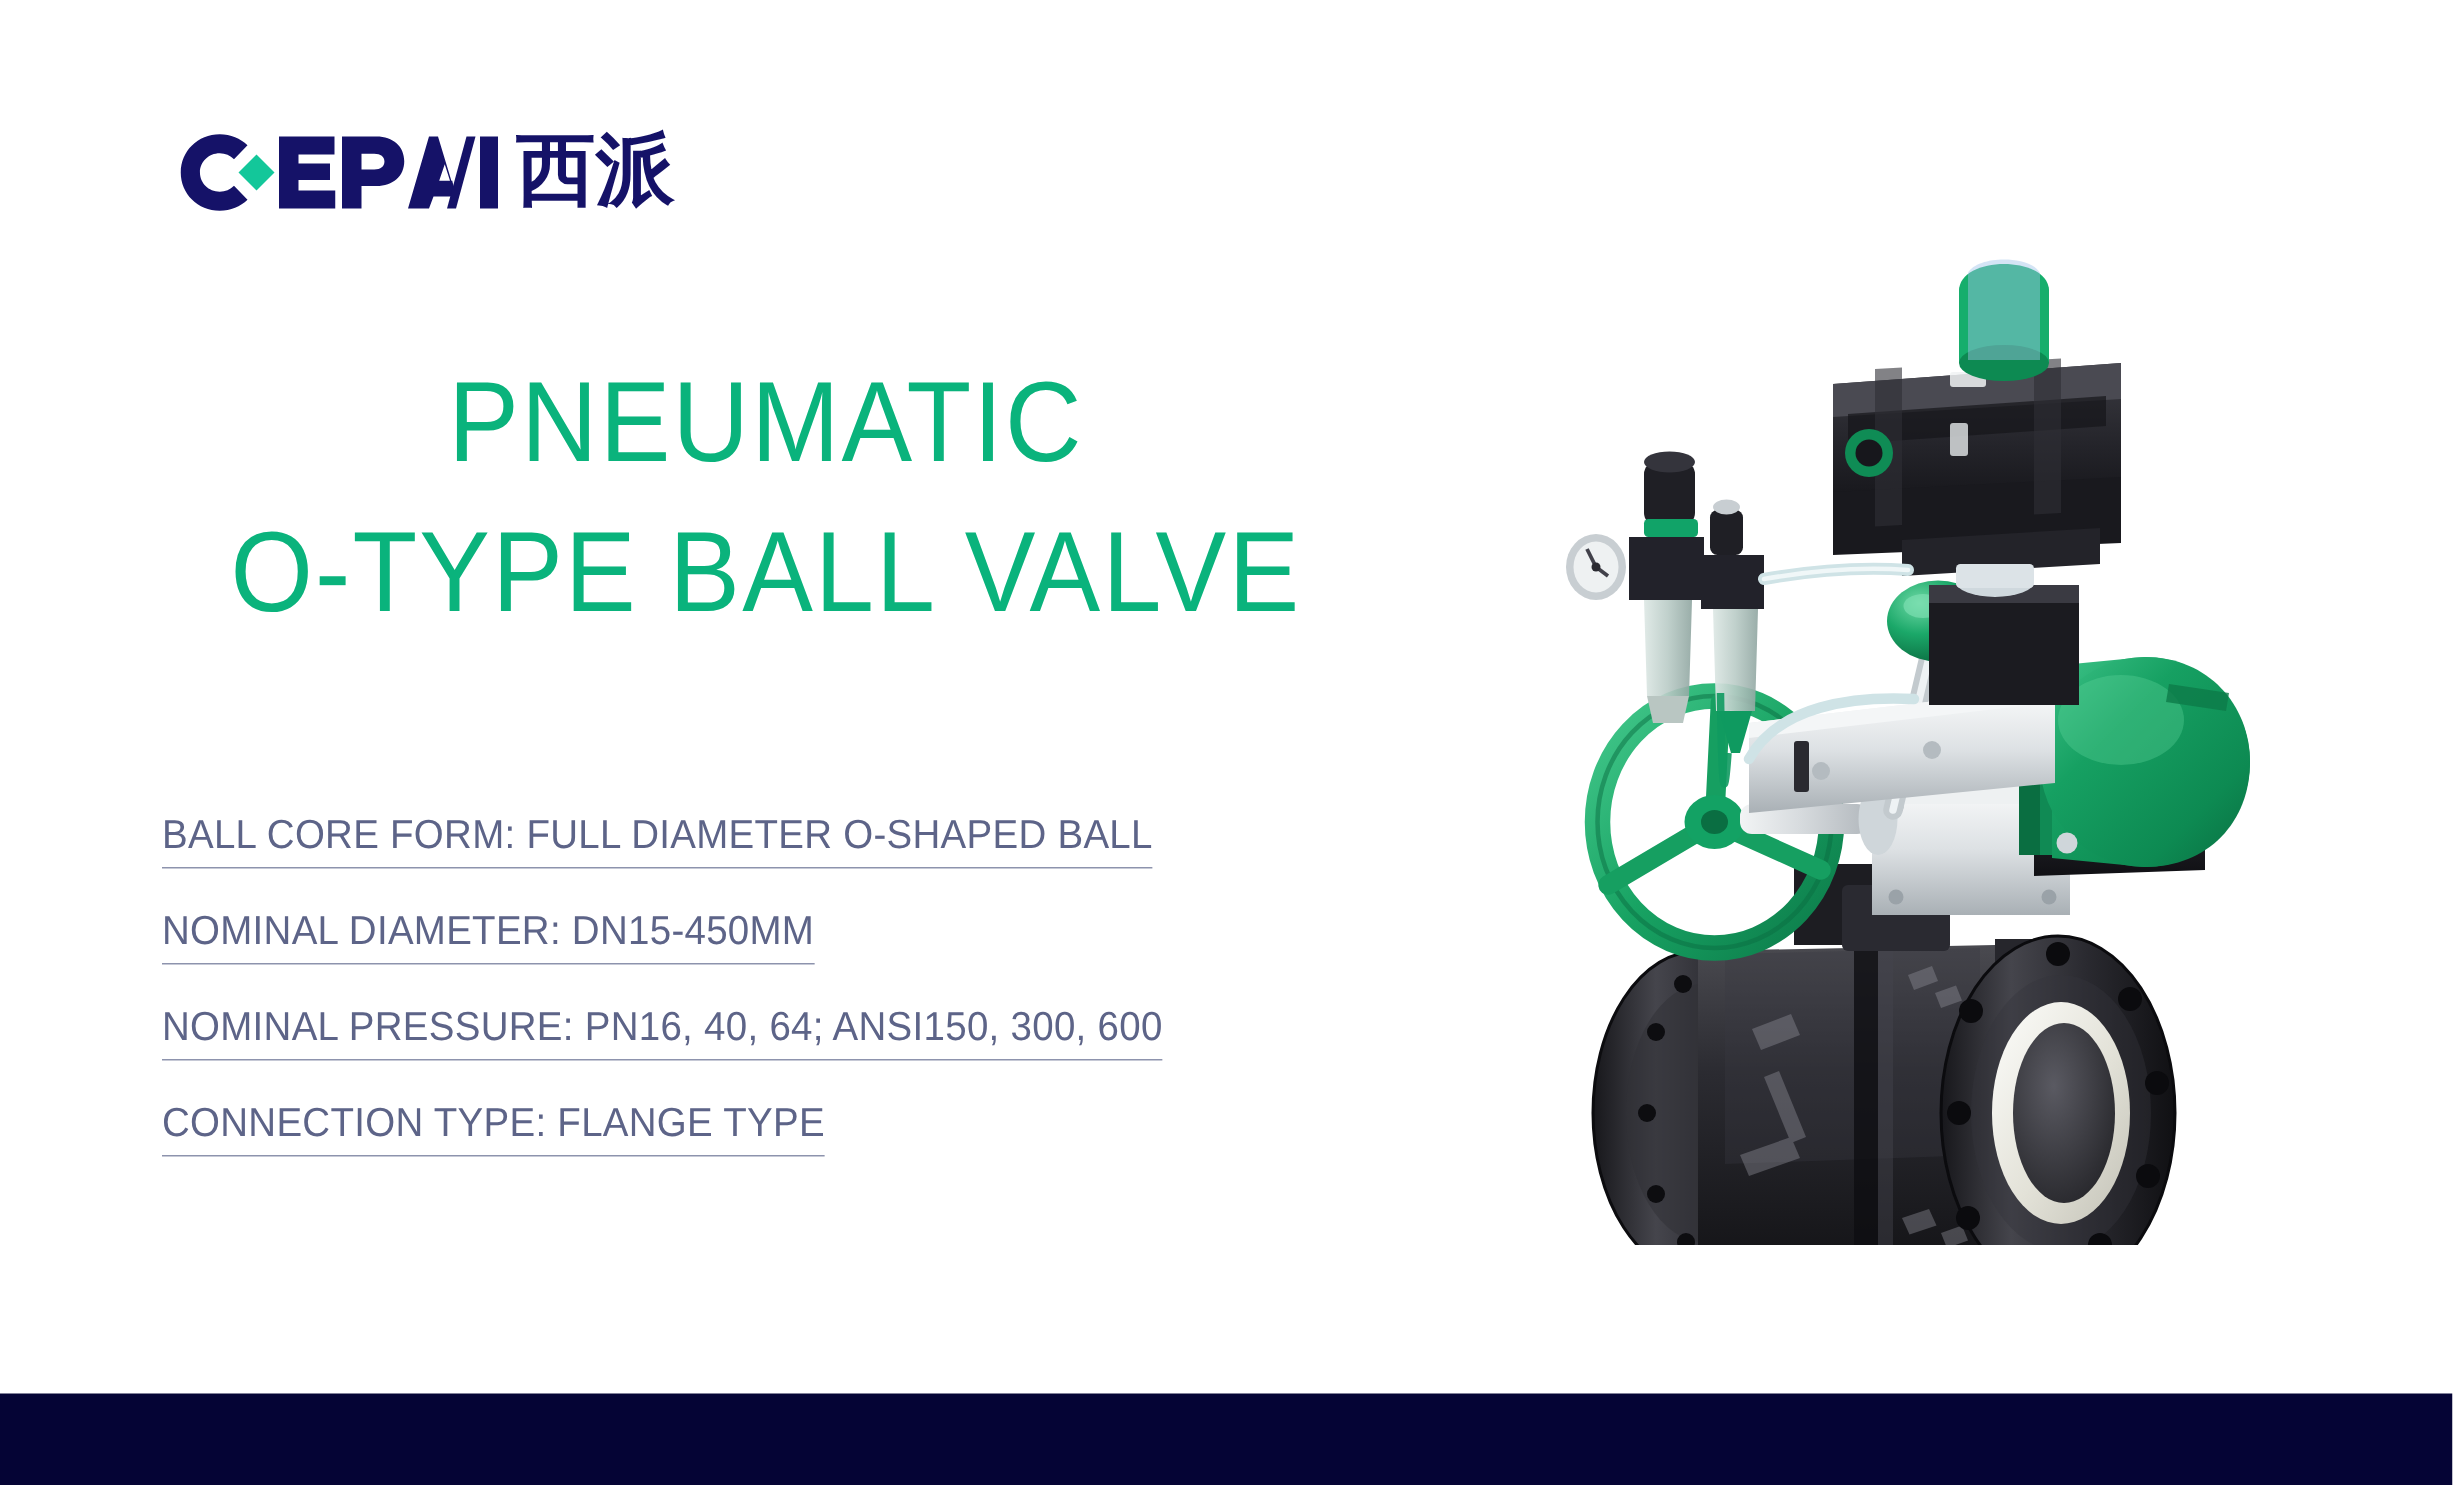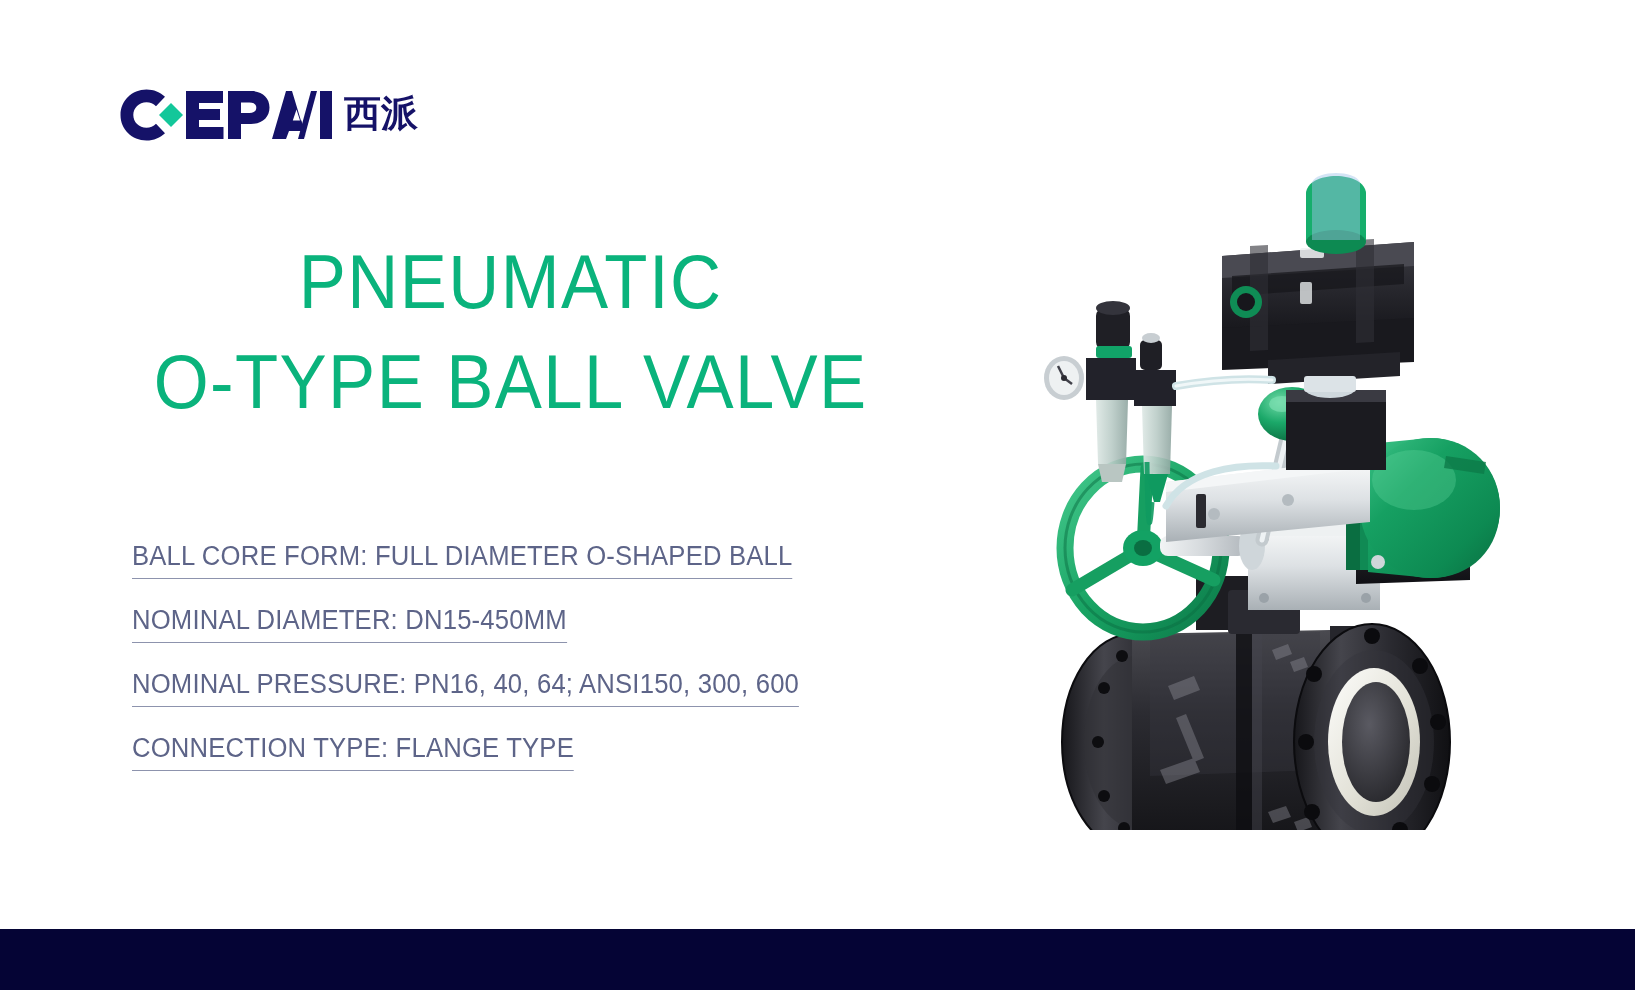--- a/index.html
+++ b/index.html
@@ -29,21 +29,21 @@
     height: 58px;
     display: flex;
     align-items: center;
     gap: 0px;
   }
   .logo-mark {
     display: block;
   }
   .logo-cn {
     font-family: "DejaVu Sans", sans-serif;
-    font-size: 37px;
+    font-size: 53px;
     font-weight: 700;
     color: #151268;
     letter-spacing: 0px;
     line-height: 1;
     margin-left: 12px;
     margin-top: -3px;
   }
 
   
   .title-block {
@@ -61,21 +61,21 @@
     line-height: 100px;
     letter-spacing: 1.5px;
     transform: scaleX(0.93);
     transform-origin: left center;
     white-space: nowrap;
   }
 
   
   .specs {
     position: absolute;
-    left: 132px;
+    left: 108px;
     top: 524px;
     width: 900px;
   }
   .spec-item {
     display: block;
     color: #5d6488;
     font-family: "Liberation Sans", sans-serif;
     font-size: 27px;
     line-height: 64px;
     letter-spacing: 0.2px;

